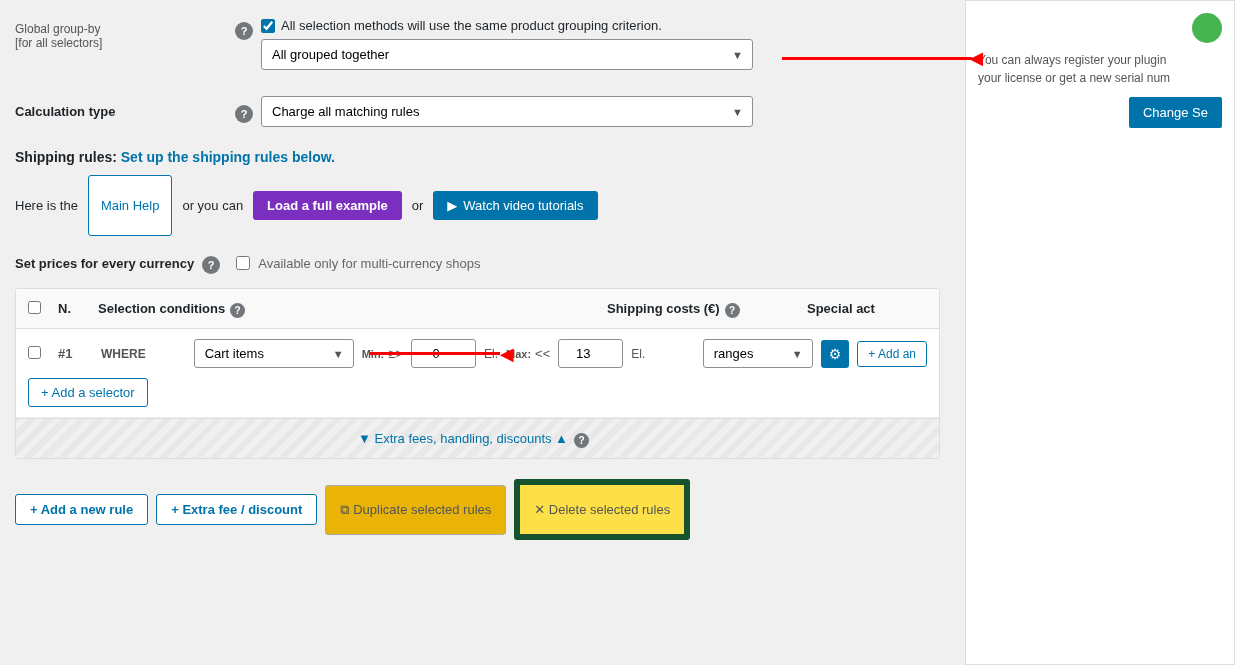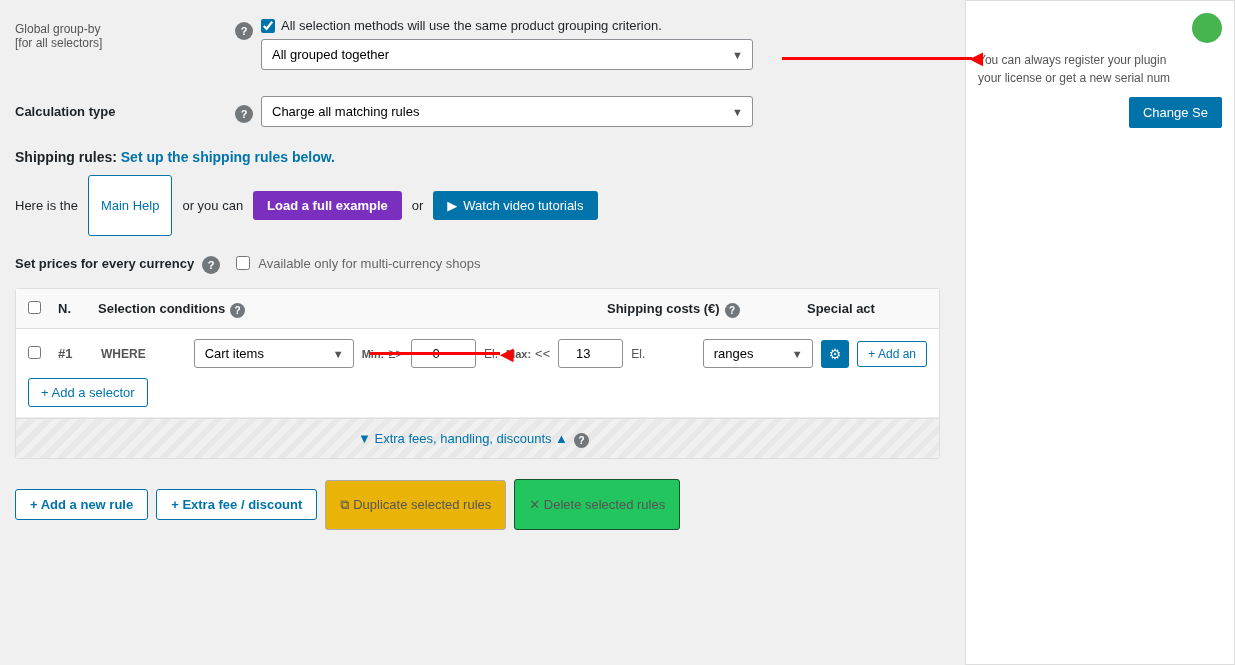--- a/index.html
+++ b/index.html
@@ -403,22 +403,22 @@
     .btn-duplicate {
       background: #eab308;
       border: 1px solid #aaa;
       color: #555;
       padding: 16px 14px;
       border-radius: 3px;
       cursor: pointer;
       font-size: 13px;
     }
     .btn-delete {
-      background: #22c55e;
-      border: 1px solid #14532d;
+      background: #fde047;
+      border: 6px solid #14532d;
       color: #555;
       padding: 17px 14px;
       border-radius: 3px;
       cursor: pointer;
       font-size: 13px;
     }
 
     .annotation-arrow-grouped {
       position: absolute;
       top: 10px;

